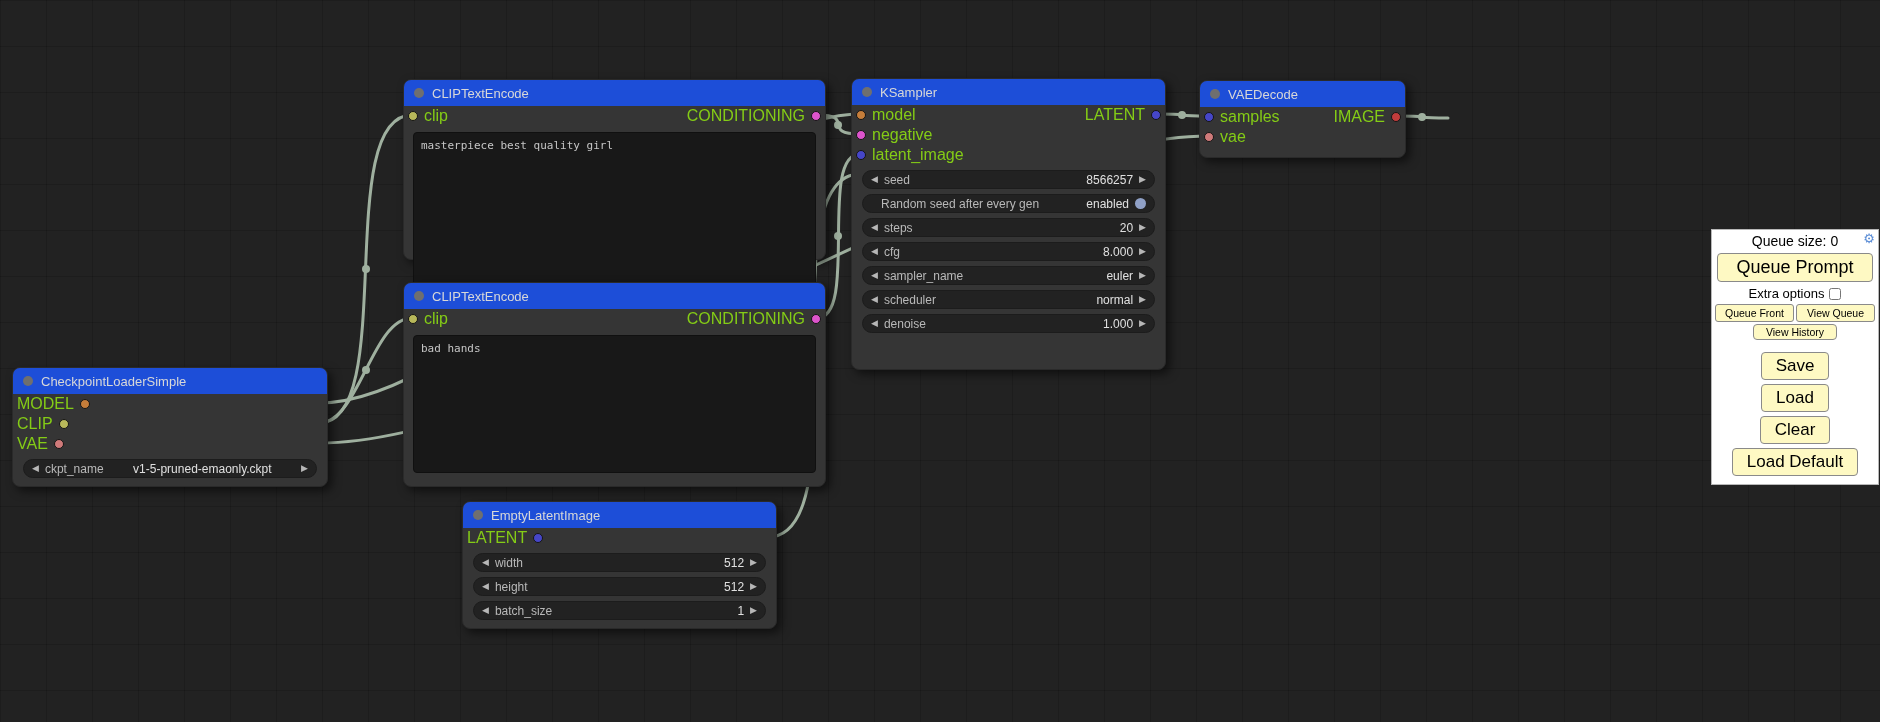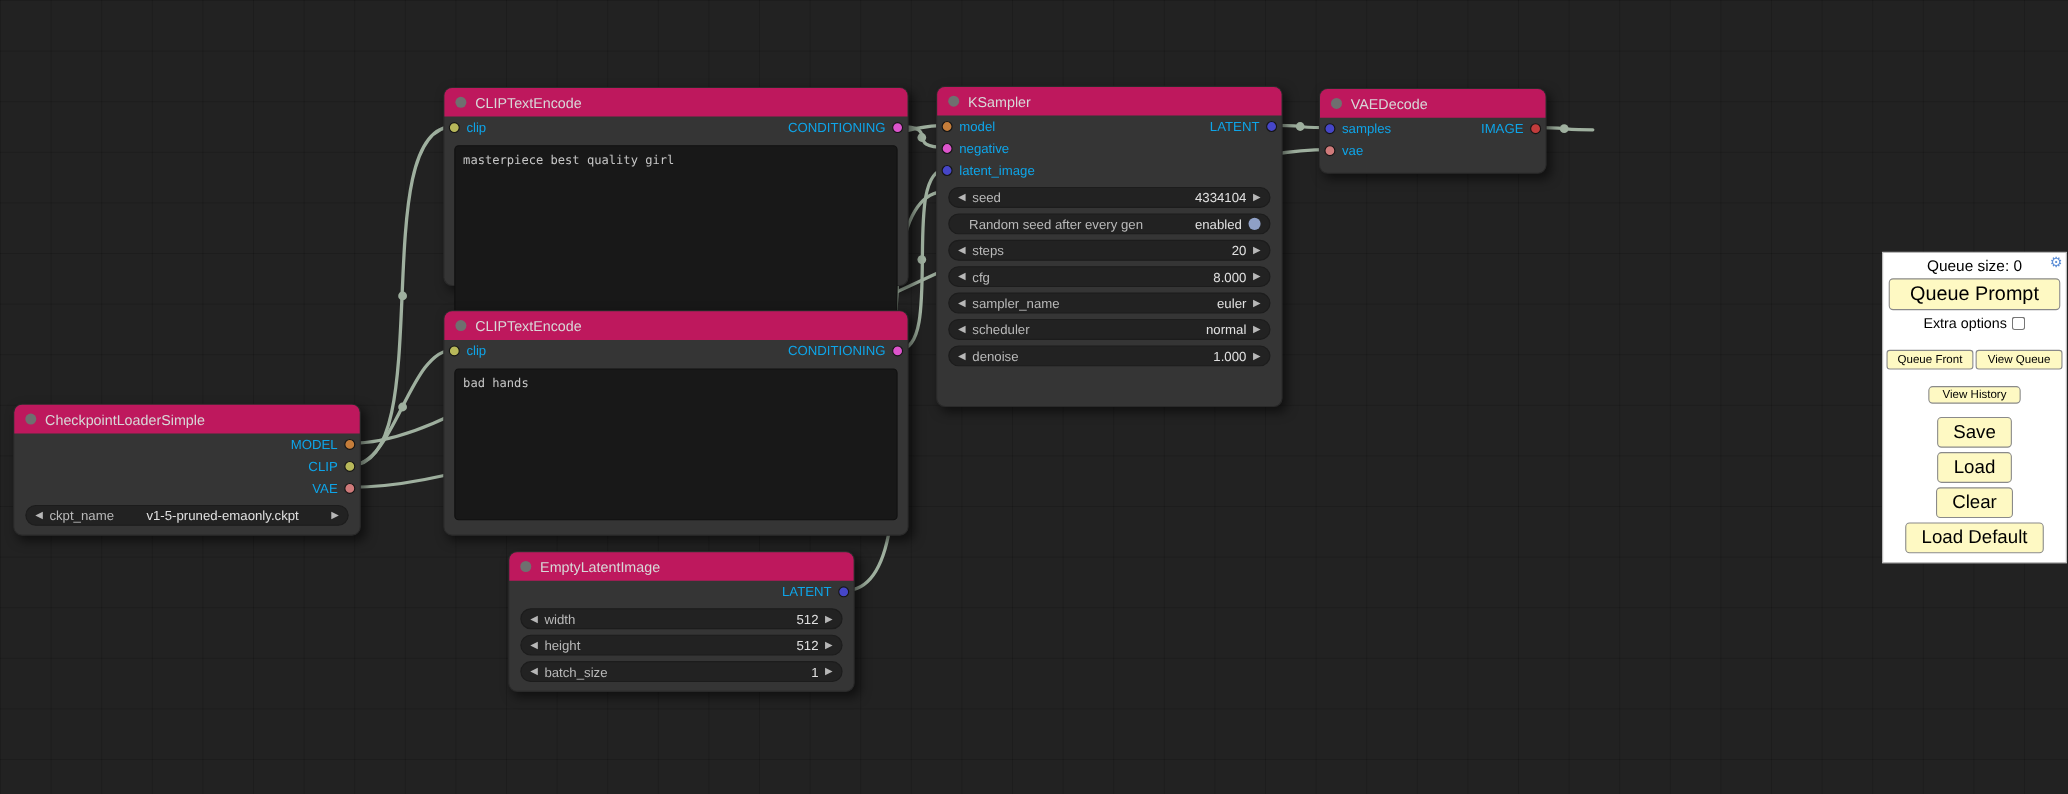--- a/index.html
+++ b/index.html
@@ -19,30 +19,30 @@
   .linkdot { fill:var(--link); }
 
   
   .node {
     position:absolute; z-index:2; box-sizing:border-box;
     background:#353535; border:1px solid #2a2a2a; border-radius:8px;
     box-shadow:4px 4px 10px rgba(0,0,0,.55);
   }
   .ntitle {
     height:26px; display:flex; align-items:center; gap:8px; padding:0 10px;
-    background:#be185d; border-radius:7px 7px 0 0;
+    background:#1d4ed8; border-radius:7px 7px 0 0;
     font-size:13px; color:#d8d8d8; white-space:nowrap; overflow:hidden;
   }
   .tdot { width:10px; height:10px; border-radius:50%; background:#6f6f6f; flex:none; }
 
   .srow {
     height:20px; display:flex; align-items:center; gap:6px; padding:0 4px;
-    font-size:12px; color:#0ea5e9; white-space:nowrap;
-  }
-  .srow.out { justify-content:flex-end; }
+    font-size:16px; color:#84cc16; white-space:nowrap;
+  }
+  .srow.out { }
   .srow.between { justify-content:space-between; }
   .ingroup, .outgroup { display:flex; align-items:center; gap:6px; }
   .outabs { position:absolute; top:26px; right:0; padding-right:4px; }
   .dot {
     width:10px; height:10px; border-radius:50%; flex:none;
     border:1px solid #151515; box-sizing:border-box;
   }
   .dot-model { background:var(--model); }
   .dot-clip  { background:var(--clip); }
   .dot-vae   { background:var(--vae); }
@@ -76,21 +76,21 @@
   }
   .queue-size { position:relative; font-size:14px; padding:3px 0 2px; }
   .gear { position:absolute; right:3px; top:1px; font-size:13px; color:var(--gear); cursor:pointer; }
   .menu button {
     font-family:"Liberation Sans", sans-serif; background:#fef9c3;
     border:1px solid #8a8a8a; border-radius:4px; color:#000; cursor:pointer;
   }
   .qp { display:block; width:calc(100% - 10px); margin:2px auto 1px; font-size:18px; padding:3px 0; }
   .extra { display:flex; justify-content:center; align-items:center; gap:5px; font-size:13px; padding:3px 0 2px; }
   .extra input { width:12px; height:12px; margin:0; }
-  .halfrow { display:flex; gap:2px; margin:15px 3px; }
+  .halfrow { display:flex; gap:2px; margin:1px 3px; }
   .halfrow button { flex:1; font-size:10.5px; padding:2px 0; border-radius:3px; }
   .vh { display:block; margin:2px auto 0; font-size:10.5px; padding:1px 12px; border-radius:3px; }
   .big { display:block; margin:4px auto 0; font-size:17px; padding:3px 14px; border-radius:3px; }
   .biggap { margin-top:12px; }
 </style>
 </head>
 <body>
 
 <div class="canvas">
 
@@ -193,21 +193,21 @@
       <span class="dot dot-cond"></span>
       <span>negative</span>
     </div>
     <div class="srow">
       <span class="dot dot-latent"></span>
       <span>latent_image</span>
     </div>
     <div class="widget">
       <span class="arrow">◀</span>
       <span class="wlabel">seed</span>
-      <span class="wvalue">4334104</span>
+      <span class="wvalue">8566257</span>
       <span class="arrow">▶</span>
     </div>
     <div class="widget">
       <span class="wlabel" style="padding-left:10px">Random seed after every gen</span>
       <span class="wvalue">enabled</span>
       <span class="toggle-circle"></span>
     </div>
     <div class="widget">
       <span class="arrow">◀</span>
       <span class="wlabel">steps</span>

